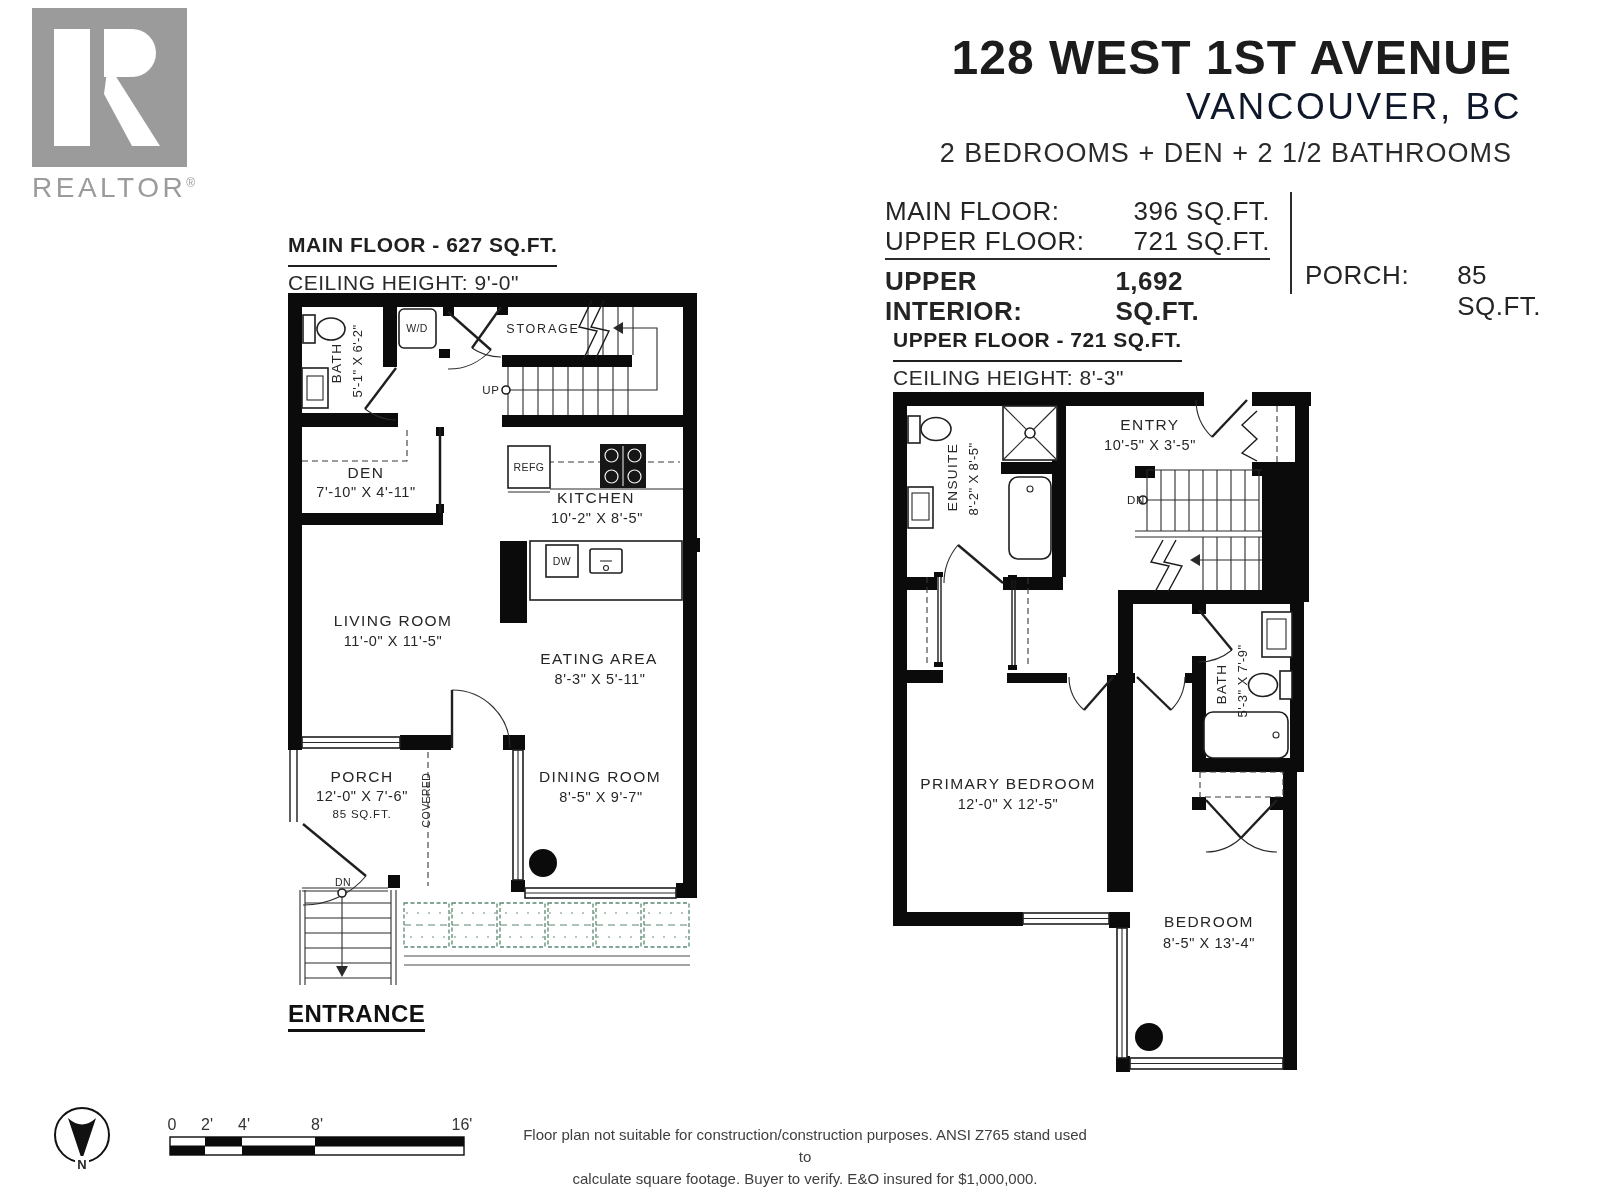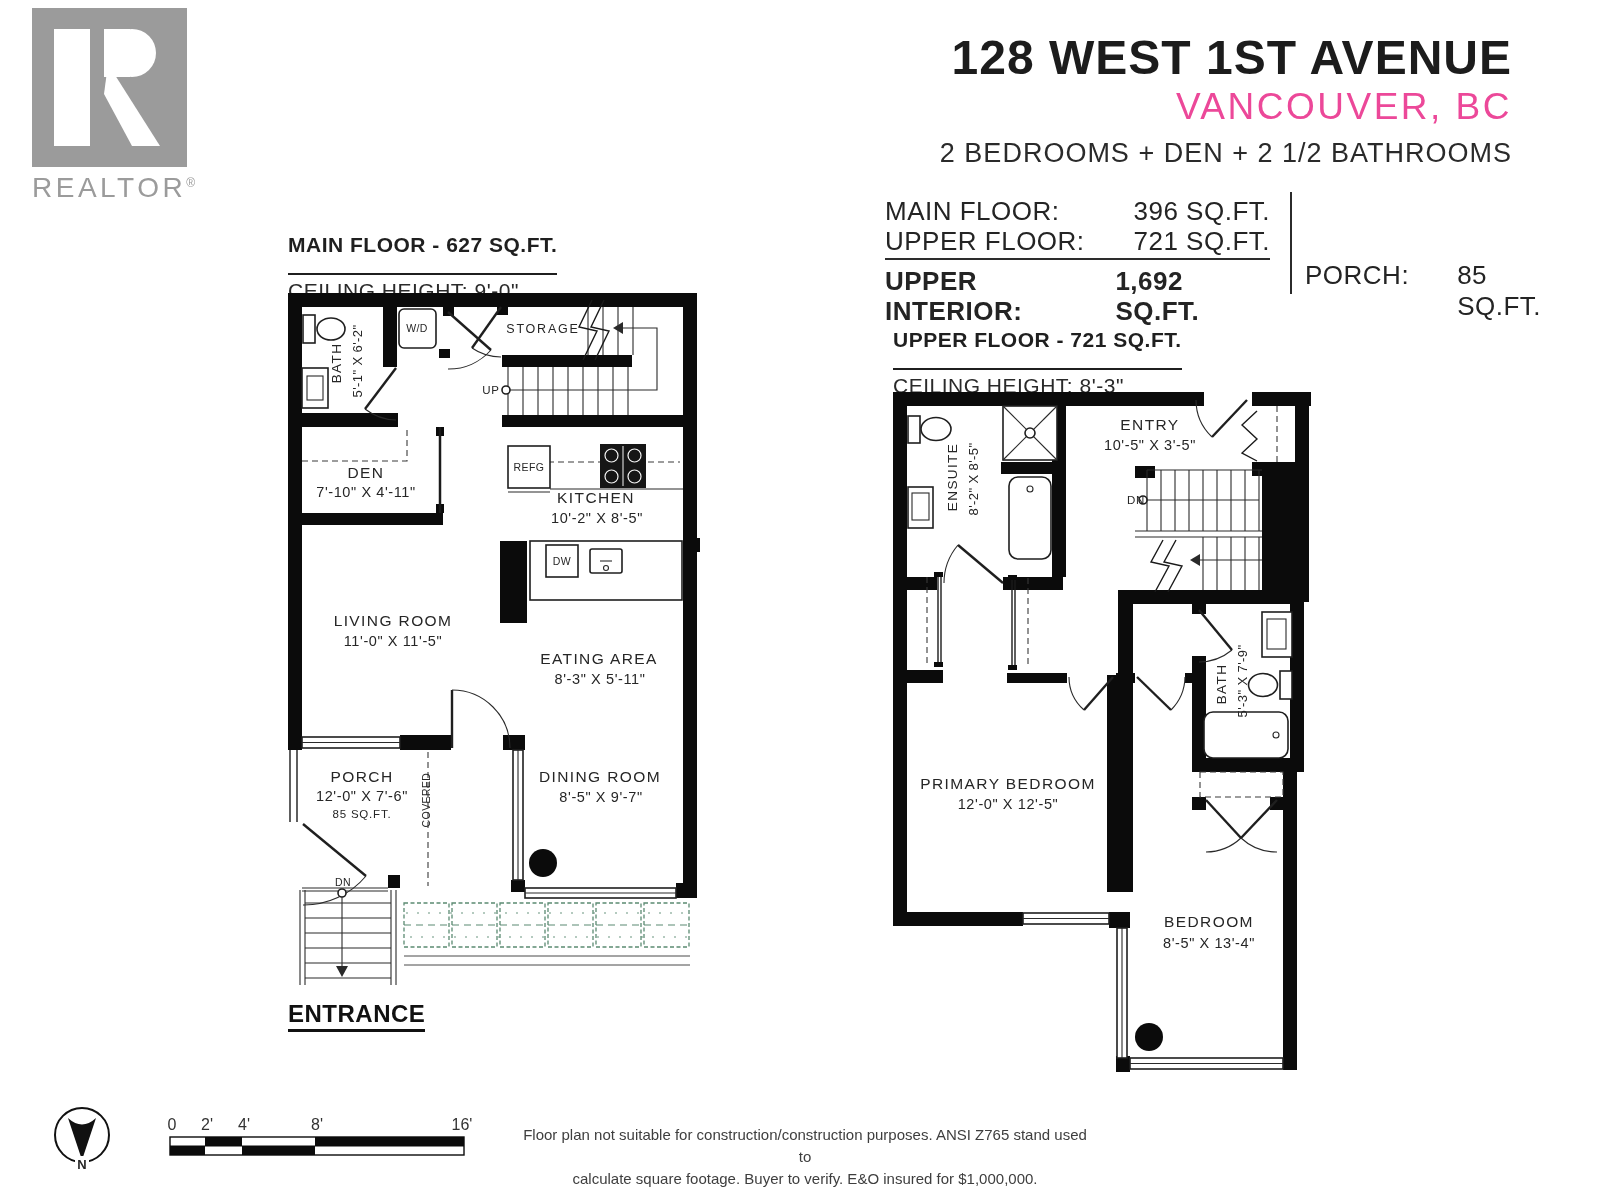--- a/index.html
+++ b/index.html
@@ -4,34 +4,34 @@
 <style>
   html,body{margin:0;padding:0;}
   body{
     width:1600px;height:1200px;position:relative;background:#ffffff;
     font-family:"Liberation Sans", sans-serif;color:#222;overflow:hidden;
   }
   .abs{position:absolute;}
 
   
   .addr{right:88px;top:30px;font-size:48px;font-weight:bold;letter-spacing:1px;color:#1c1c1c;text-align:right;}
-  .city{right:88px;top:86px;font-size:37px;letter-spacing:2.5px;color:#ec4899;text-align:right;}
+  .city{right:78px;top:86px;font-size:37px;letter-spacing:2.5px;color:#0f172a;text-align:right;}
   .summary{right:88px;top:138px;font-size:27px;letter-spacing:1px;color:#2a2a2a;text-align:right;}
 
   
   .areatable{left:885px;top:196px;width:385px;font-size:26px;letter-spacing:.5px;color:#242424;}
   .arow{display:flex;justify-content:space-between;height:30px;line-height:30px;}
   .a-underline{border-bottom:2px solid #2d2d2d;padding-bottom:2px;}
   .a-total{font-weight:bold;margin-top:6px;}
   .vdivider{left:1290px;top:192px;width:2px;height:102px;background:#2b2b2b;}
   .porchrow{left:1305px;top:260px;width:207px;display:flex;justify-content:space-between;font-size:26px;letter-spacing:.5px;color:#242424;gap:48px;}
 
   
   .ftitle{font-size:21px;font-weight:bold;letter-spacing:.5px;color:#1f1f1f;}
-  .ftitle span{border-bottom:2.5px solid #1f1f1f;padding-bottom:16px;display:inline-block;}
+  .ftitle span{border-bottom:2.5px solid #1f1f1f;padding-bottom:8px;display:inline-block;}
   .fceil{font-size:21px;letter-spacing:.5px;color:#2a2a2a;margin-top:4px;}
   .mtitles{left:288px;top:233px;}
   .utitles{left:893px;top:328px;}
 
   .entrance{left:288px;top:1000px;font-size:24px;font-weight:bold;letter-spacing:.5px;color:#111;}
   .entrance span{border-bottom:3px solid #111;padding-bottom:1px;display:inline-block;}
 
   
   .logoword{left:32px;top:172px;width:160px;font-size:28px;letter-spacing:3.5px;color:#9b9b9b;}
   .logoword sup{font-size:12px;letter-spacing:0;}

